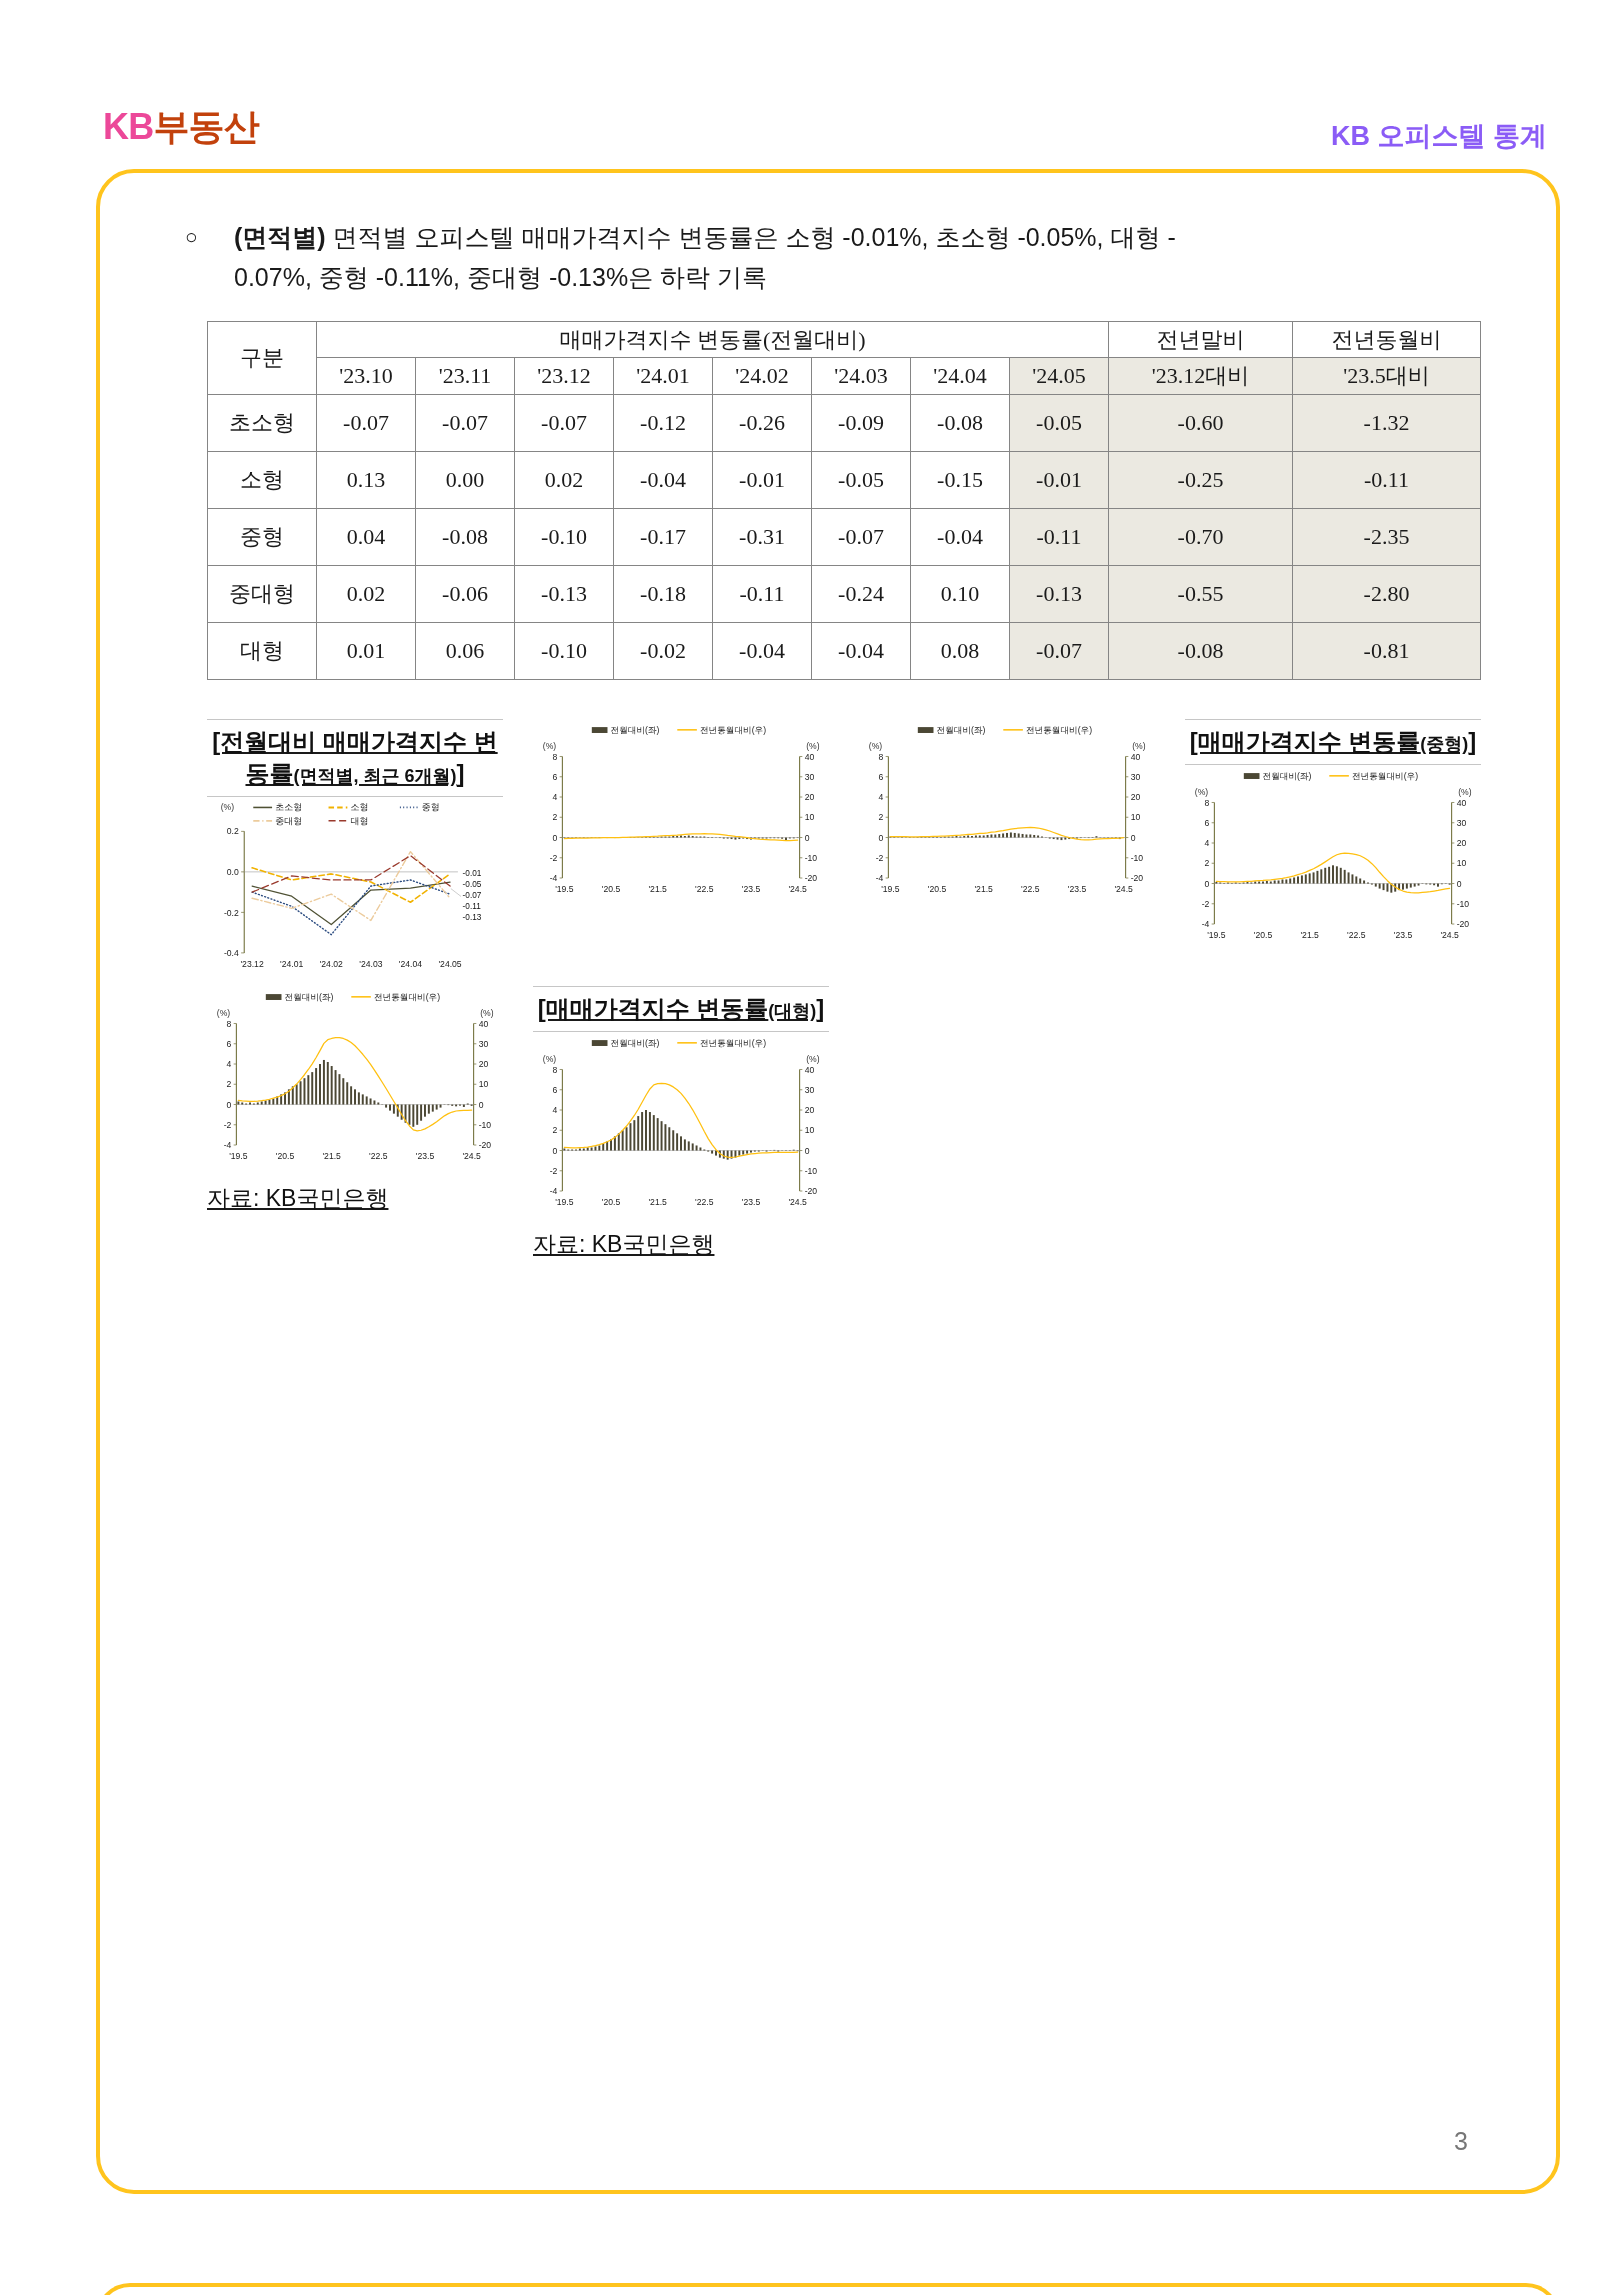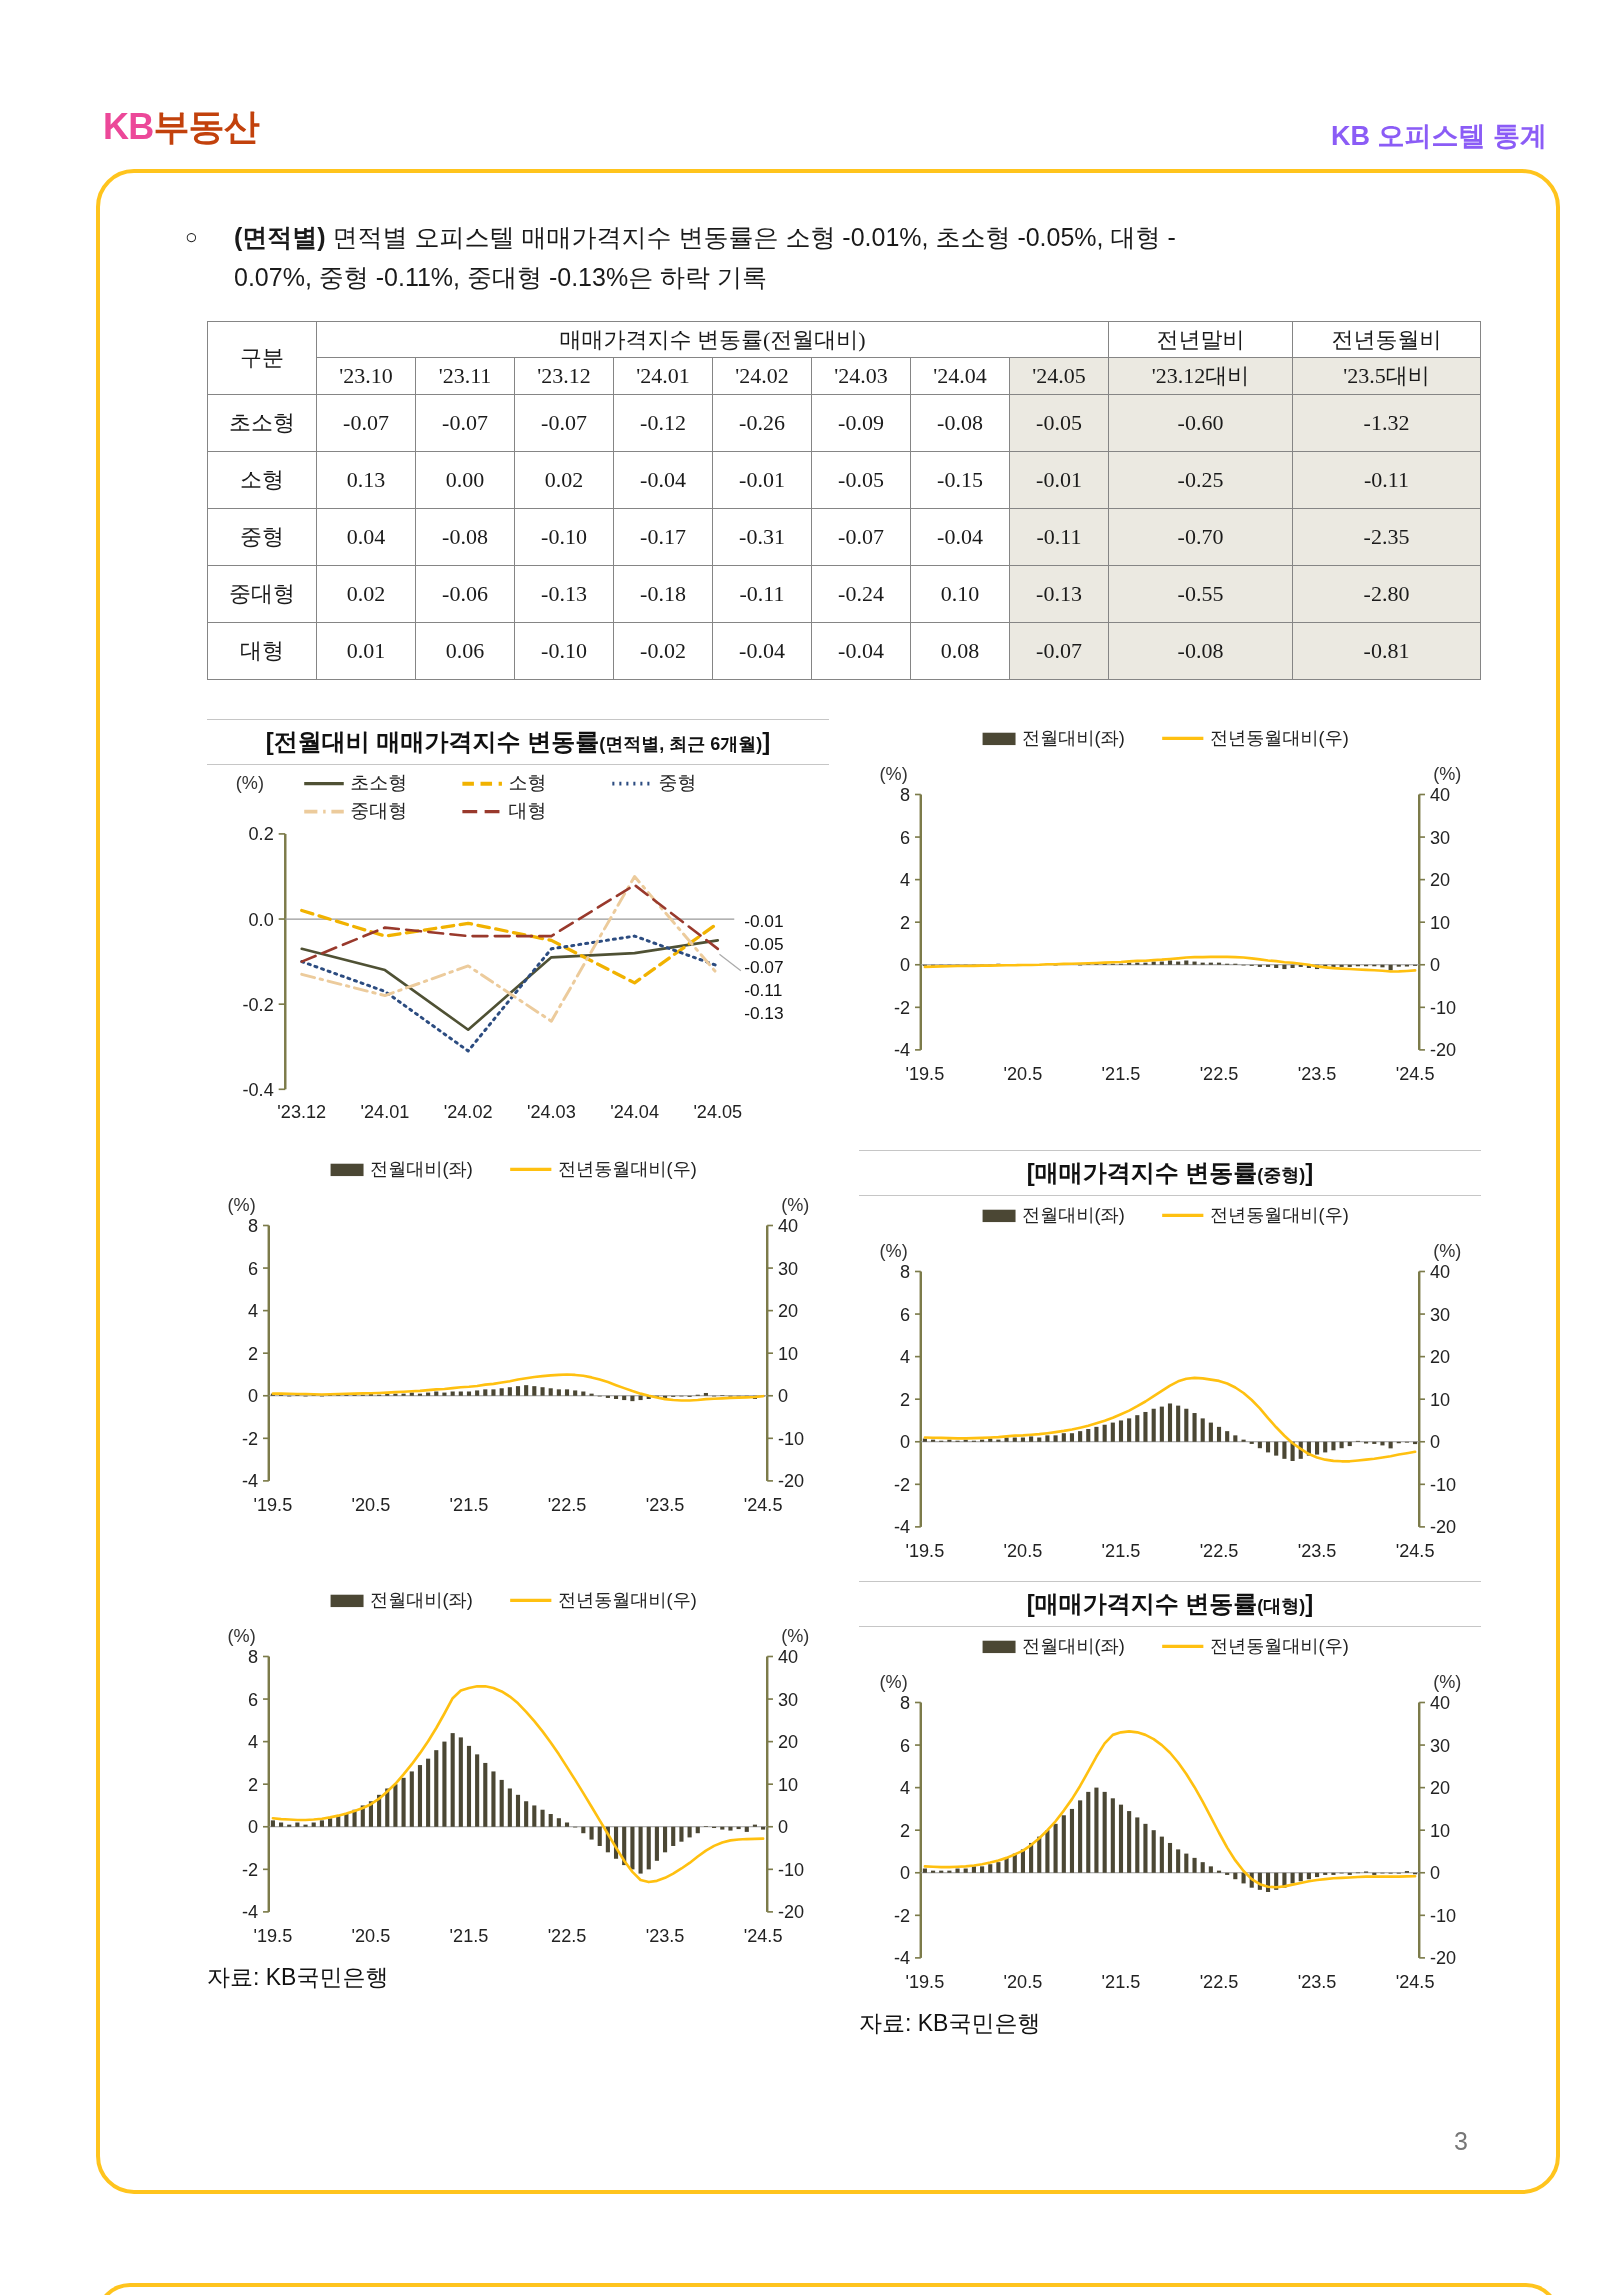--- a/index.html
+++ b/index.html
@@ -30,30 +30,30 @@
   table.stat-table { border-collapse:collapse; margin:24px 0 0 22px; width:1272px; font-size:22px; table-layout:fixed;font-family:Liberation Serif, serif; }
   .stat-table th, .stat-table td {
     border:0.8px solid #858585; text-align:center; font-weight:normal; padding:0;
   }
   .stat-table { border:1.7px solid #555; }
   .stat-table thead tr:first-child th { height:36px; }
   .stat-table thead tr:nth-child(2) th { height:37px; }
   .stat-table tbody th, .stat-table tbody td { height:57px; }
   .stat-table .hl { background:#EBE9E1; }
   
-  .charts-grid { display:grid; grid-template-columns:1fr 1fr; column-gap:30px; width:1274px; margin:39px 0 0 22px; }
+  .charts-grid { display:grid; grid-template-columns:1fr 1fr 1fr 1fr; column-gap:30px; width:1274px; margin:39px 0 0 22px;text-decoration:underline; }
   .chart-cell { padding-bottom:6.8px; }
   .chart-title {
     border-top:0.8px solid #c6c6c6; border-bottom:0.8px solid #c6c6c6;
     text-align:center; font-size:24px; font-weight:bold; padding:6px 0; color:#111;
   }
   .chart-title .sub { font-size:18px; }
   svg.chart { display:block; width:100%; height:auto; margin-top:3.4px; }
   svg text { font-family:inherit; }
-  .source { font-size:23px; margin-top:3px; color:#111; }
+  .source { font-size:23px; margin-top:16px; color:#111; }
   .page-num { position:absolute; right:88px; bottom:34px; font-size:25px; color:#777; }
 </style>
 </head>
 <body>
 
 <div class="logo"><span class="kb">KB</span><span class="suffix">부동산</span></div>
 <div class="doc-title">KB 오피스텔 통계</div>
 
 <div class="frame">
 

